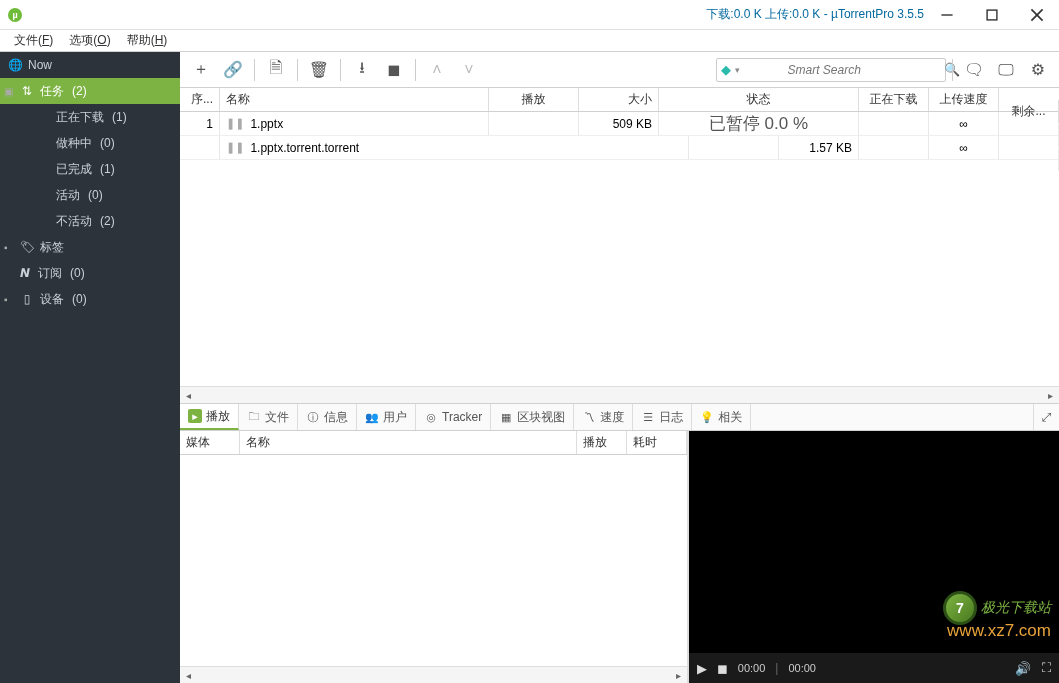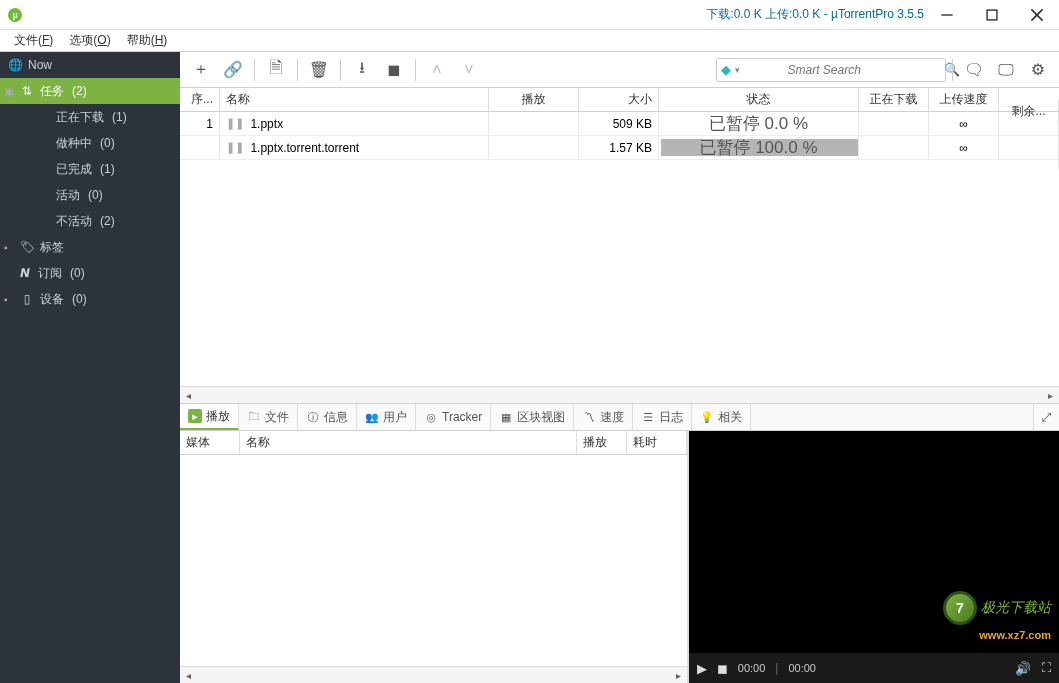--- a/index.html
+++ b/index.html
@@ -73,21 +73,21 @@
 .m-media { width: 60px; }
 .m-name { flex: 1; }
 .m-play { width: 50px; }
 .m-dur { width: 60px; }
 
 .player { width: 370px; background: #000; display: flex; flex-direction: column; position: relative; }
 .player .screen { flex: 1; position: relative; }
 .player .watermark { position:absolute; right:8px; bottom:28px; display:flex; align-items:center; gap:4px; }
 .player .wm-badge { width:34px; height:34px; border-radius:50%; background:linear-gradient(135deg,#7cb342,#4a7a1f); border:3px solid #2d5016; display:flex; align-items:center; justify-content:center; color:#fff; font-weight:bold; font-size:14px; }
 .player .wm-text { color:#7cb342; font-style:italic; font-size:14px; text-shadow:0 0 2px #000; }
-.player .wm-url { position:absolute; right:8px; bottom:12px; color:#e8a23a; font-size:11px;font-weight:bold; }
+.player .wm-url { position:absolute; right:8px; bottom:12px; color:#e8a23a; font-size:17px; }
 .player .controls { height: 30px; background:#1a1a1a; display:flex; align-items:center; padding:0 8px; gap:10px; color:#ccc; }
 .player .pbtn { color:#ddd; cursor:pointer; font-size:13px; }
 .player .time { font-size:11px; color:#ccc; }
 .player .slash { color:#666; }
 .player .flex { flex:1; }
 
 .detail-pane { height: 280px; display:flex; flex-direction:column; }
 
 svg.ic { width:14px; height:14px; }
 </style>
@@ -225,24 +225,20 @@
             </div>
             <div class="td c-dspeed"></div>
             <div class="td c-uspeed">∞</div>
             <div class="td c-remain"></div>
           </div>
           <div class="trow">
             <div class="td c-idx"></div>
             <div class="td c-name"><span class="pause-ico">❚❚</span>1.pptx.torrent.torrent</div>
             <div class="td c-play"></div>
             <div class="td c-size">1.57 KB</div>
-            <div class="td c-status">
-              <div class="status-bar" style="width:100%"></div>
-              <span class="status-text">已暂停 100.0 %</span>
-            </div>
             <div class="td c-dspeed"></div>
             <div class="td c-uspeed">∞</div>
             <div class="td c-remain"></div>
           </div>
         </div>
       <div class="hscroll">
         <span class="arrow">◂</span>
         <div style="flex:1"></div>
         <span class="arrow">▸</span>
       </div>

